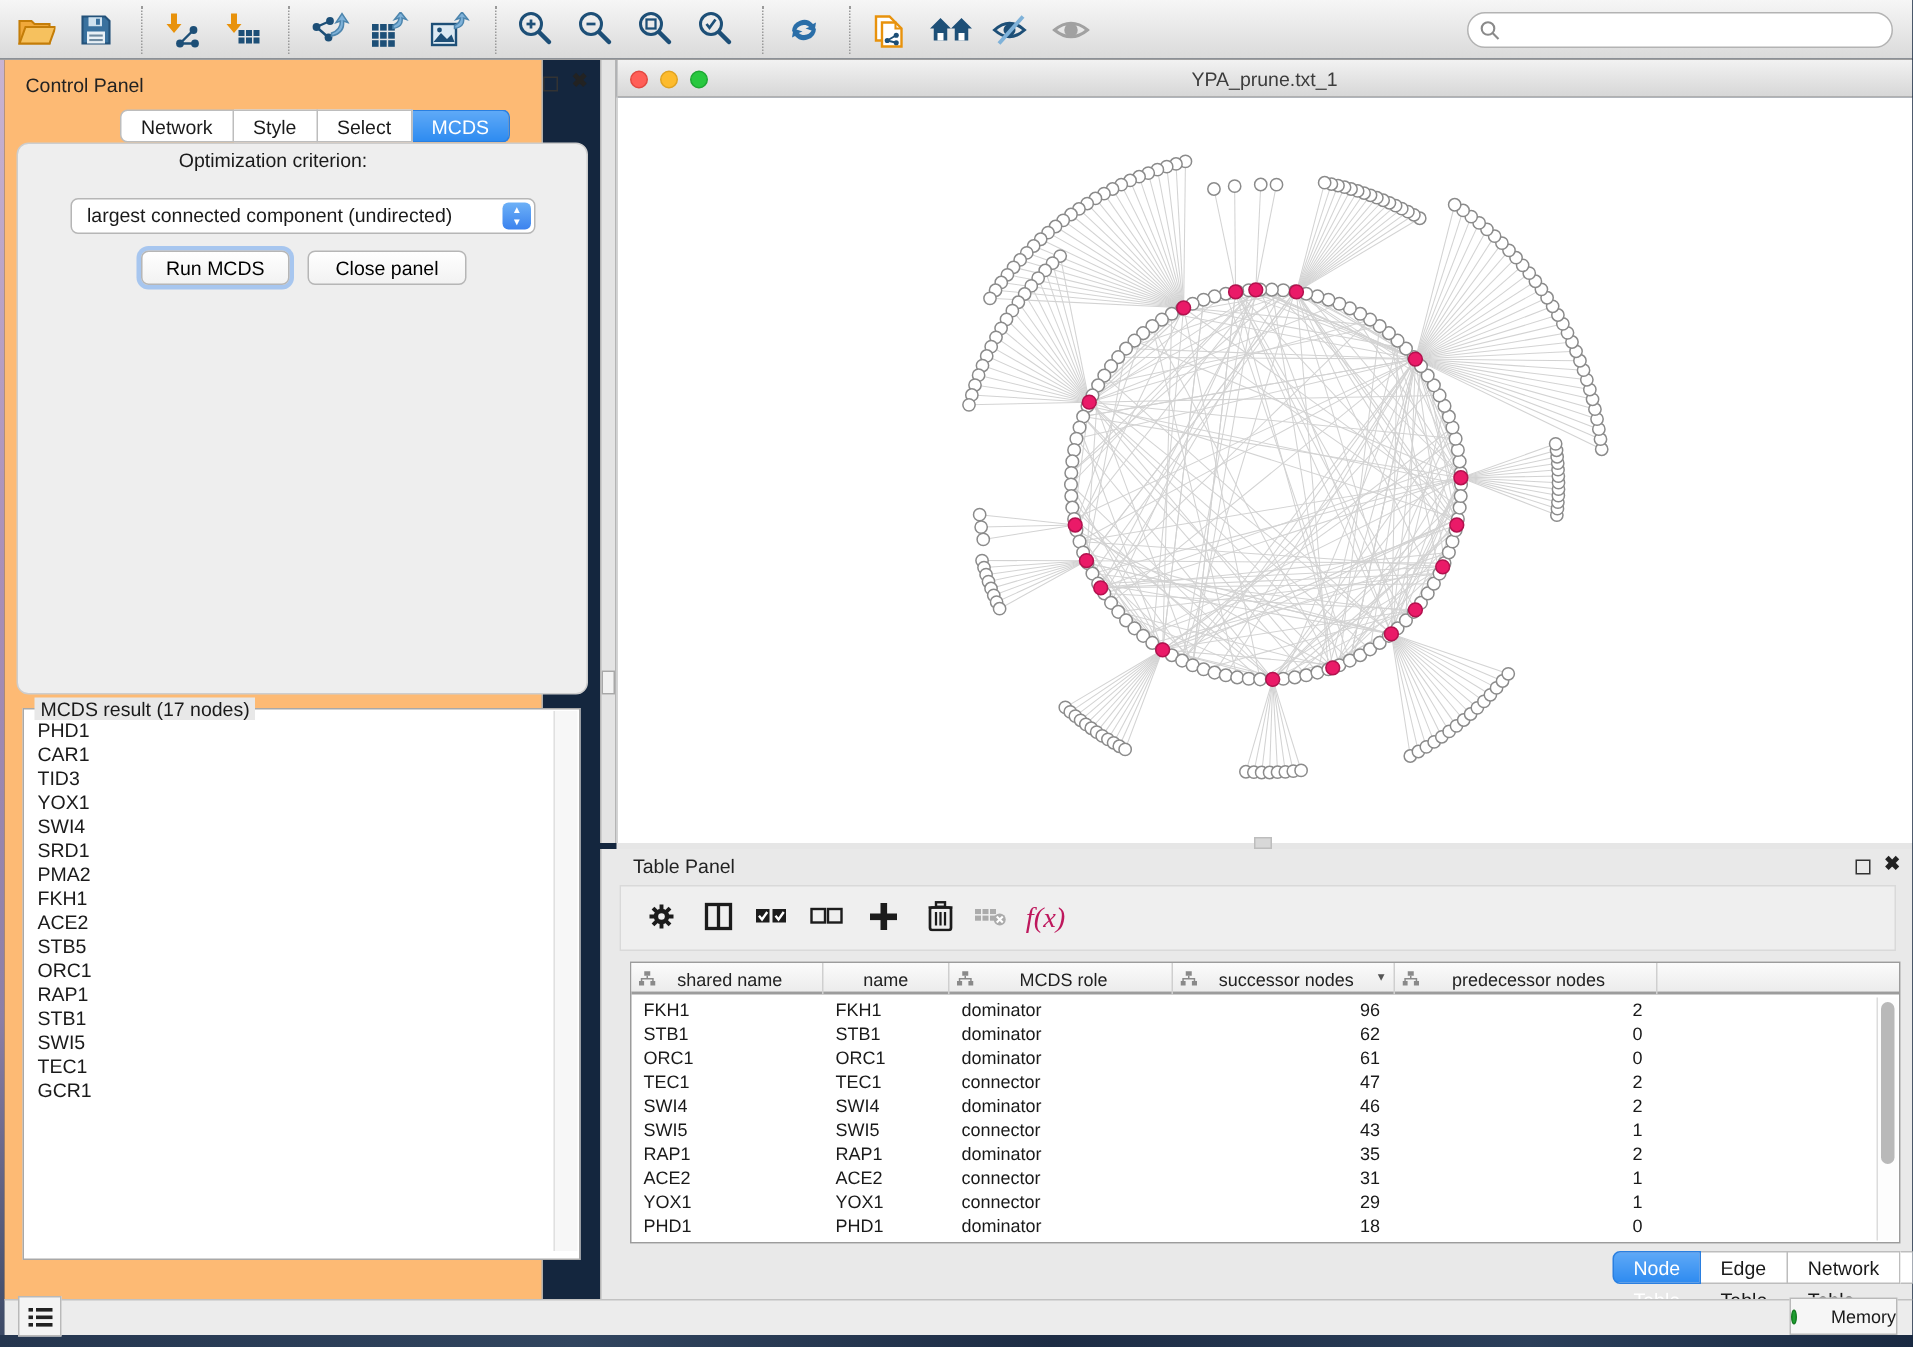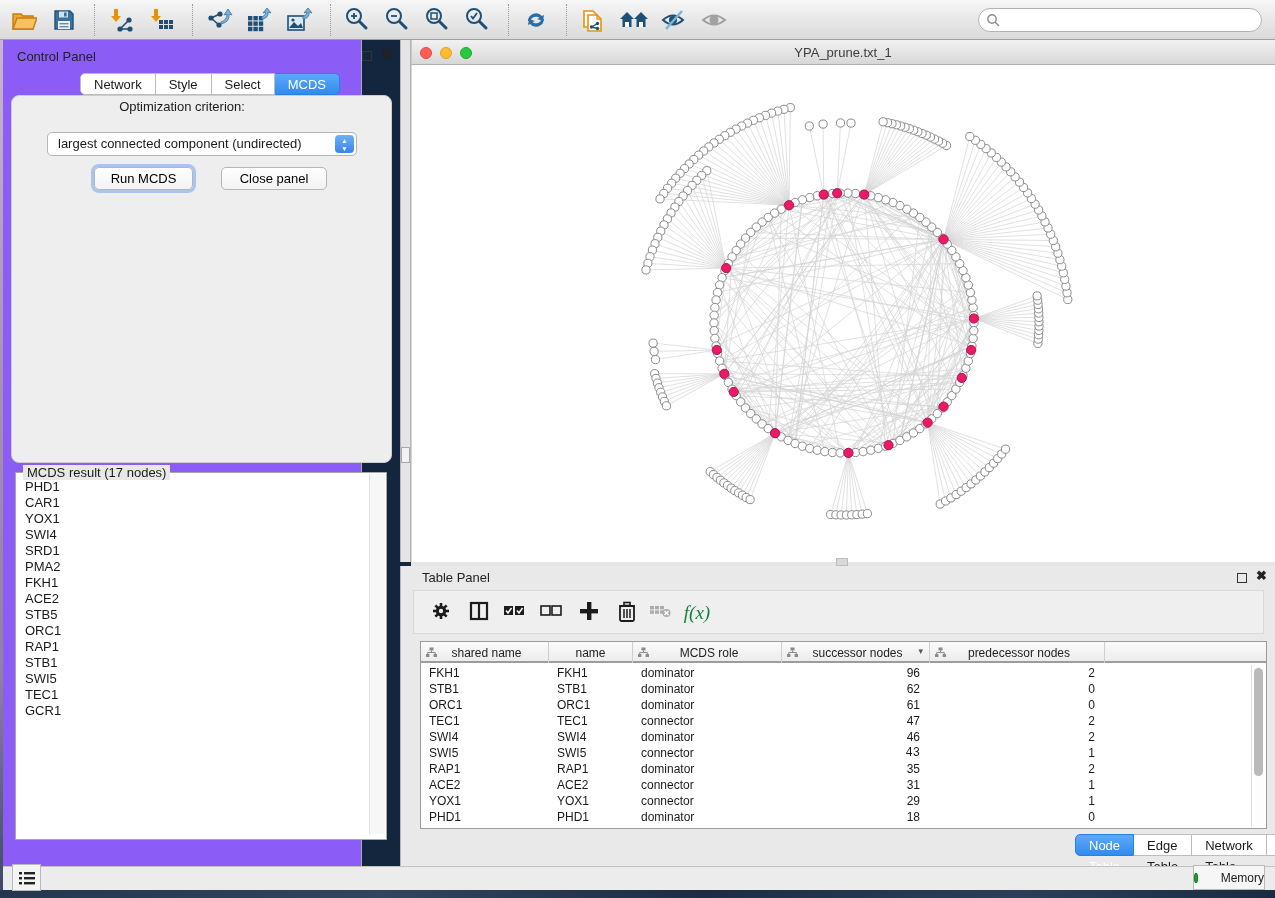--- a/index.html
+++ b/index.html
@@ -14,41 +14,41 @@
   
   #toolbar { left:0; top:0; width:1275px; height:40px; background:linear-gradient(180deg,#f6f6f6,#dadada); border-bottom:1px solid #9f9f9f; }
   .tbtn { position:absolute; top:5px; width:32px; height:30px; display:flex; align-items:center; justify-content:center; cursor:pointer; }
   .tbtn svg { display:block; }
   .tsep { position:absolute; top:4px; width:0; height:32px; border-left:1px dotted #9a9a9a; }
   #search-wrap { position:absolute; left:978px; top:8px; width:284px; height:24px; background:#fff; border:1px solid #b3b3b3; border-radius:12px; }
   #search-wrap svg { position:absolute; left:7px; top:4px; }
   #search-input { position:absolute; left:26px; top:1px; width:250px; height:20px; border:none; outline:none; font-size:12px; background:transparent; }
 
   
-  #control-panel { left:3px; top:40px; width:359px; height:826px; background:#8b5cf6; border-right:1px solid #aeaeae; }
+  #control-panel { left:3px; top:40px; width:359px; height:826px; background:#fdba74; border-right:1px solid #aeaeae; }
   .panel-title { font-size:13px; color:#222; }
   #cp-title { left:14px; top:9px; }
   .float-glyph { width:10px; height:10px; border:1.6px solid #333; }
   .close-glyph { font-size:13px; font-weight:bold; color:#222; line-height:10px; }
   #cp-float { left:359px; top:11px; } #cp-close { left:378px; top:9px; }
 
   .tabrow { display:flex; }
   #cp-tabs { left:77px; top:33px; height:22px; }
   .tab { height:22px; padding:0 13px; font-size:13px; line-height:21px; background:#fff; border:1px solid #bdbdbd; border-left:none; color:#1a1a1a; cursor:pointer; }
   .tab.first { border-left:1px solid #bdbdbd; border-radius:5px 0 0 5px; }
   .tab.last { border-radius:0 5px 5px 0; }
   .tab.active { background:linear-gradient(180deg,#5fa9f7,#2e8bf0); border-color:#2a7fe0; color:#fff; }
 
   #cp-card { left:8px; top:55px; width:381px; height:368px; background:#eeeeee; border:1px solid #cdcdcd; border-radius:8px; }
   #opt-label { left:0; top:59px; width:100%; text-align:center; font-size:13px; }
   #criterion { left:44px; top:92px; width:310px; height:24px; background:#fff; border:1px solid #b6b6b6; border-radius:5px; font-size:13px; line-height:22px; padding-left:10px; cursor:pointer; }
   #criterion .stepper { position:absolute; right:2px; top:2px; width:19px; height:18px; border-radius:4px; background:linear-gradient(180deg,#6db1f7,#3b82ee); color:#fff; font-size:6.5px; text-align:center; line-height:8px; padding-top:2px; }
   .btn { position:absolute; height:23px; background:linear-gradient(180deg,#ffffff,#f2f2f2); border:1px solid #b6b6b6; border-radius:5px; font-size:13px; text-align:center; cursor:pointer; font-family:"Liberation Sans",sans-serif; }
   #run-btn { left:91px; top:127px; width:99px; box-shadow:0 0 0 3px rgba(110,165,240,.55); }
-  #closepanel-btn { left:202px; top:127px; width:106px;margin-left:16px; }
+  #closepanel-btn { left:202px; top:127px; width:106px; }
 
   #result-group { left:12px; top:432px; width:372px; height:368px; border:1px solid #a8a8a8; background:#fff; }
   #result-legend { position:absolute; left:7px; top:-8px; background:#e8e8e8; padding:0 4px; font-size:13px; }
   #result-list { position:absolute; left:1px; top:6px; width:352px; height:356px; overflow:hidden; }
   .result-item { height:16px; line-height:16px; font-size:13px; padding-left:8px; }
   #result-scroll { position:absolute; right:1px; top:1px; width:16px; height:360px; background:#f7f7f7; border-left:1px solid #e0e0e0; }
 
   
   #net-titlebar { left:411px; top:40px; width:864px; height:25px; background:linear-gradient(180deg,#f2f2f2,#d7d7d7); border-bottom:1px solid #b0b0b0; border-left:1px solid #c8c8c8; }
   .tl { position:absolute; top:7px; width:12px; height:12px; border-radius:50%; }
@@ -60,21 +60,21 @@
   #vsplit-handle { position:absolute; left:0px; top:407px; width:9px; height:16px; background:#f2f2f2; border:1px solid #a8a8a8; }
   #hsplit { left:411px; top:562px; width:864px; height:4px; background:#e6e6e6; }
   #hsplit-handle { position:absolute; left:425px; top:-4px; width:12px; height:8px; background:#d8d8d8; border:1px solid #bdbdbd; }
 
   
   #table-panel { left:400px; top:566px; width:875px; height:300px; background:#e9e9e9; border-left:1px solid #b5b5b5; }
   #tp-title { left:21px; top:4px; }
   #tp-float { left:836px; top:7px; } #tp-close { left:855px; top:5px; }
   #tp-toolbar { position:absolute; left:12px; top:24px; width:851px; height:44px; background:#efefef; border:1px solid #d9d9d9; }
   .tp-icon { position:absolute; top:8px; width:30px; height:28px; display:flex; align-items:center; justify-content:center; cursor:pointer; }
-  .fx { font-family:"Liberation Serif", serif; font-style:italic; font-size:19px; color:#15803d; }
+  .fx { font-family:"Liberation Serif", serif; font-style:italic; font-size:19px; color:#be185d; }
 
   #data-table { position:absolute; left:19px; top:75px; width:847px; height:188px; background:#fff; border:1px solid #9c9c9c;padding-left:41px; }
   #thead { position:absolute; left:0; top:0; height:21px; width:845px; display:flex; background:linear-gradient(180deg,#fbfbfb,#ececec); border-bottom:2px solid #9c9c9c; }
   .th { position:relative; height:21px; border-right:1px solid #cfcfcf; font-size:12px; color:#222; display:flex; align-items:center; justify-content:center; gap:4px; }
   .th .hicon { position:absolute; left:5px; top:5px; }
   .sortglyph { position:absolute; right:6px; top:4px; font-size:9px; color:#555; }
   #tbody { position:absolute; left:0; top:23px; width:831px; }
   .tr { display:flex; height:16px; line-height:16px; font-size:12px; }
   .td { overflow:hidden; white-space:nowrap; }
   #table-scroll { position:absolute; right:1px; top:23px; width:14px; height:162px; background:#fdfdfd; border-left:1px solid #dcdcdc; }
@@ -299,20 +299,21 @@
   </div>
   <div class="abs" id="opt-label">Optimization criterion:</div>
   <button class="btn" id="run-btn">Run MCDS</button>
   <button class="btn" id="closepanel-btn">Close panel</button>
 
   <div class="abs" id="result-group">
     <span id="result-legend">MCDS result (17 nodes)</span>
     <div id="result-list">
         <div class="result-item">PHD1</div>
         <div class="result-item">CAR1</div>
+        <div class="result-item">TID3</div>
         <div class="result-item">YOX1</div>
         <div class="result-item">SWI4</div>
         <div class="result-item">SRD1</div>
         <div class="result-item">PMA2</div>
         <div class="result-item">FKH1</div>
         <div class="result-item">ACE2</div>
         <div class="result-item">STB5</div>
         <div class="result-item">ORC1</div>
         <div class="result-item">RAP1</div>
         <div class="result-item">STB1</div>
@@ -1164,21 +1165,21 @@
           <div class="td" style="width: 128px; text-align: left; padding-left: 8px;">SWI4</div>
           <div class="td" style="width: 84px; text-align: left; padding-left: 8px;">SWI4</div>
           <div class="td" style="width: 149px; text-align: left; padding-left: 8px;">dominator</div>
           <div class="td" style="width: 148px; text-align: right; padding-right: 10px;">46</div>
           <div class="td" style="width: 175px; text-align: right; padding-right: 10px;">2</div>
         </div>
         <div class="tr">
           <div class="td" style="width: 128px; text-align: left; padding-left: 8px;">SWI5</div>
           <div class="td" style="width: 84px; text-align: left; padding-left: 8px;">SWI5</div>
           <div class="td" style="width: 149px; text-align: left; padding-left: 8px;">connector</div>
-          <div class="td" style="width: 148px; text-align: right; padding-right: 10px; font-family: Liberation Mono, monospace;">43</div>
+          <div class="td" style="width: 148px; text-align: right; padding-right: 10px;">43</div>
           <div class="td" style="width: 175px; text-align: right; padding-right: 10px;">1</div>
         </div>
         <div class="tr">
           <div class="td" style="width: 128px; text-align: left; padding-left: 8px;">RAP1</div>
           <div class="td" style="width: 84px; text-align: left; padding-left: 8px;">RAP1</div>
           <div class="td" style="width: 149px; text-align: left; padding-left: 8px;">dominator</div>
           <div class="td" style="width: 148px; text-align: right; padding-right: 10px;">35</div>
           <div class="td" style="width: 175px; text-align: right; padding-right: 10px;">2</div>
         </div>
         <div class="tr">

